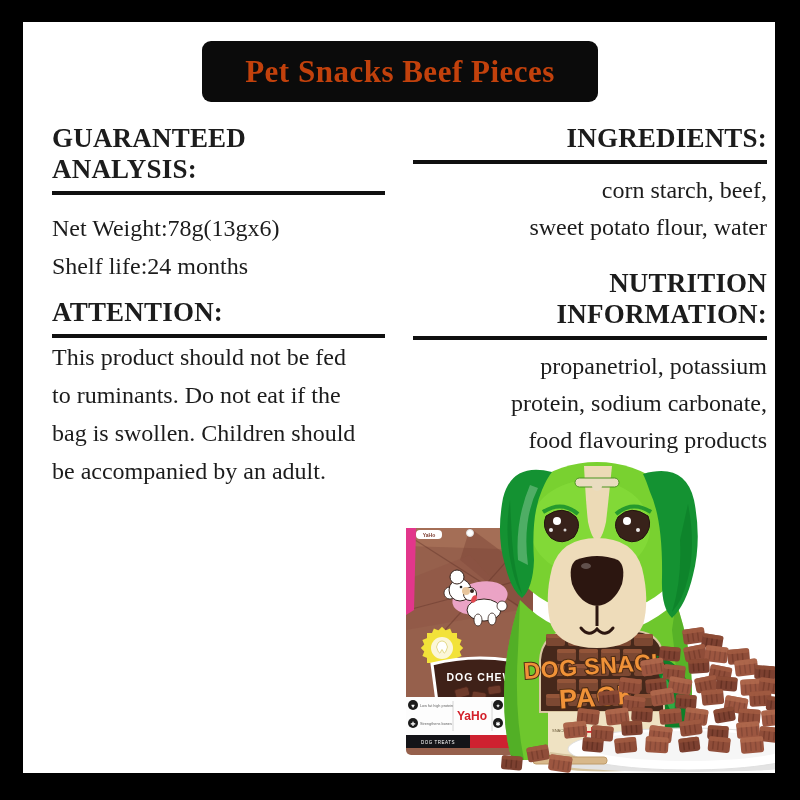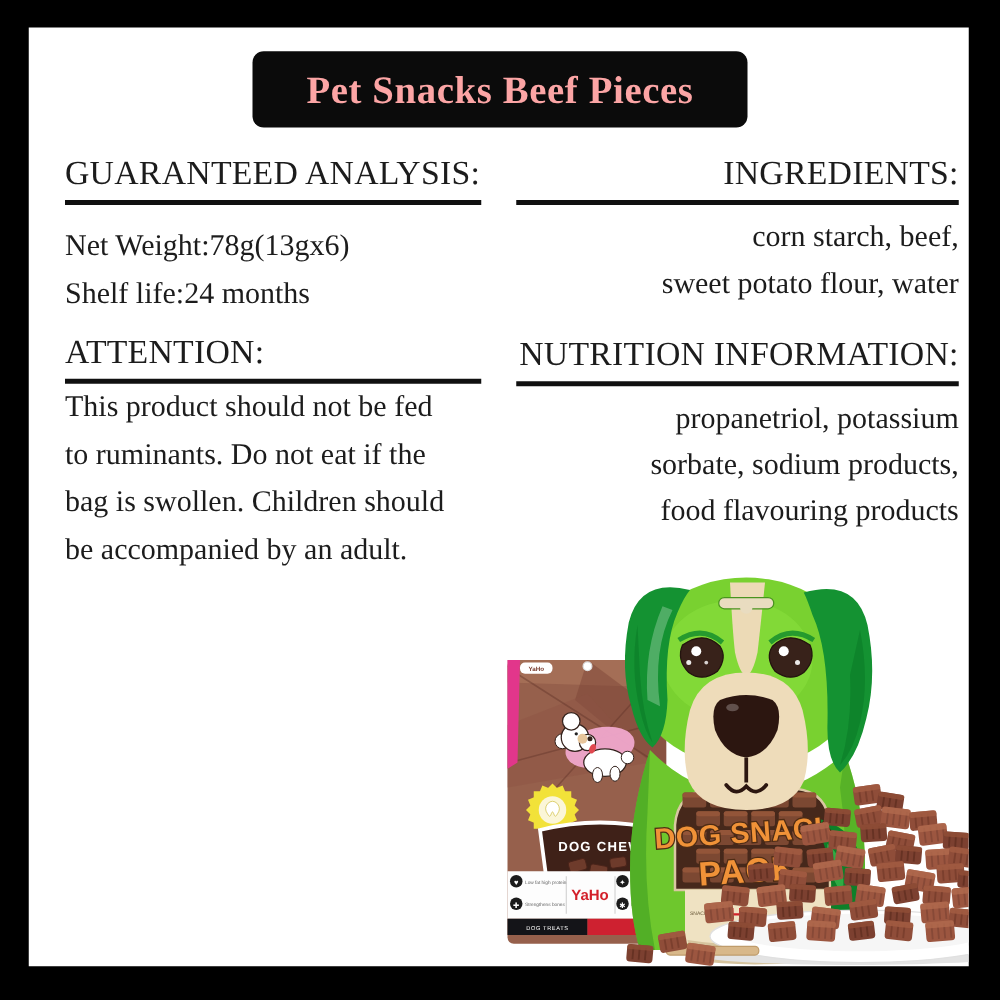--- a/index.html
+++ b/index.html
@@ -1,25 +1,25 @@
 <!DOCTYPE html>
 <html><head>
 <meta charset="utf-8">
 <style>
   html,body{margin:0;padding:0;background:#777;}
   .frame{position:relative;width:800px;height:800px;box-sizing:border-box;
     border-left:23px solid #000;border-top:22px solid #000;border-right:25px solid #000;border-bottom:27px solid #000;
     background:#fff;overflow:hidden;font-family:"Liberation Serif",serif;color:#1c1c1c;}
   .banner{position:absolute;left:179px;top:19px;width:396px;height:61px;background:#0b0b0b;border-radius:9px;
     display:flex;align-items:center;justify-content:center;}
-  .banner span{color:#fca5a5;font-size:31px;font-weight:bold;letter-spacing:.5px;}
+  .banner span{color:#c2410c;font-size:31px;font-weight:bold;letter-spacing:.5px;}
   .col{position:absolute;top:101px;}
   .col-left{left:29px;width:333px;}
   .col-right{left:390px;width:354px;text-align:right;}
-  .h1{font-size:27px;font-weight:normal;letter-spacing:.2px;border-bottom:4px solid #101010;padding-bottom:6px;margin:0;}
+  .h1{font-size:27px;font-weight:bold;letter-spacing:.2px;border-bottom:4px solid #101010;padding-bottom:6px;margin:0;}
   .lines{margin-top:8px;}
   .ln{font-size:24px;line-height:37px;white-space:nowrap;}
   .wblock{margin-top:14px;}
   .wblock .ln{line-height:38px;}
   .att-h{margin-top:12px;}
   .para{}
   .para .ln{line-height:38px;}
   .gap{margin-top:22px;}
   .montage{position:absolute;left:377px;top:438px;width:375px;height:313px;}
   svg text{font-family:"Liberation Sans",sans-serif;}
@@ -50,21 +50,21 @@
 
   <div class="col col-right">
     <div class="h1">INGREDIENTS:</div>
     <div class="lines">
       <div class="ln">corn starch, beef,</div>
       <div class="ln">sweet potato flour, water</div>
     </div>
     <div class="h1 gap">NUTRITION INFORMATION:</div>
     <div class="lines">
       <div class="ln">propanetriol, potassium</div>
-      <div class="ln">sorbate, sodium products,</div>
+      <div class="ln">protein, sodium carbonate,</div>
       <div class="ln">food flavouring products</div>
     </div>
   </div>
 
   <svg class="montage" viewBox="0 0 375 313">
     <defs>
       <g id="cA">
           <rect width="22" height="15" rx="3" fill="#8f4d39"></rect>
           <path d="M5 2v11M10 2v11M15 2v11" stroke="#6b3425" stroke-width="1.5" opacity=".55"></path>
           <rect width="22" height="4.5" rx="2" fill="#a25c42" opacity=".85"></rect>

